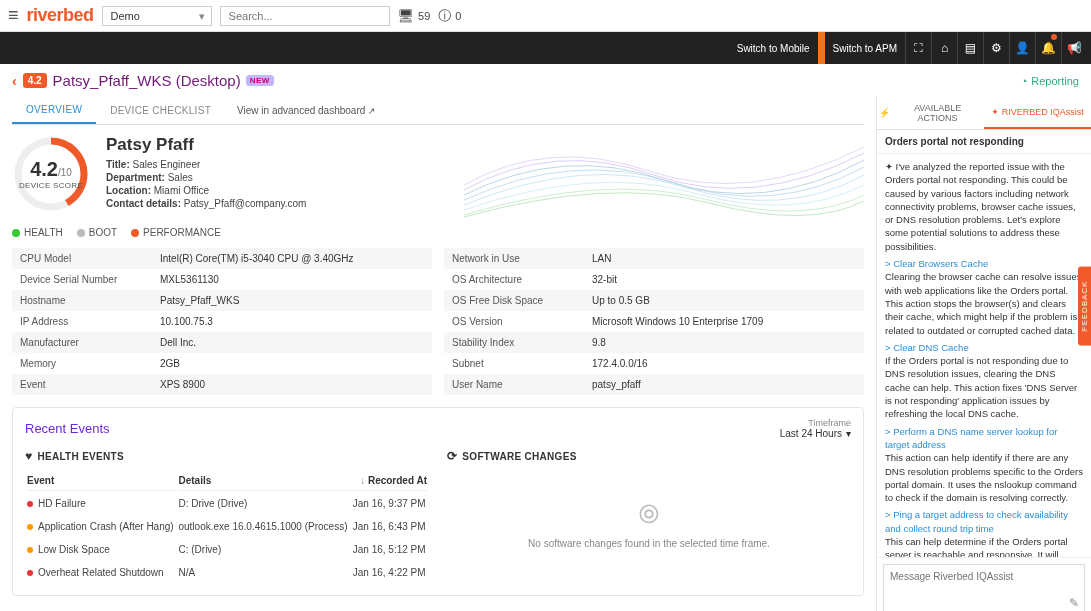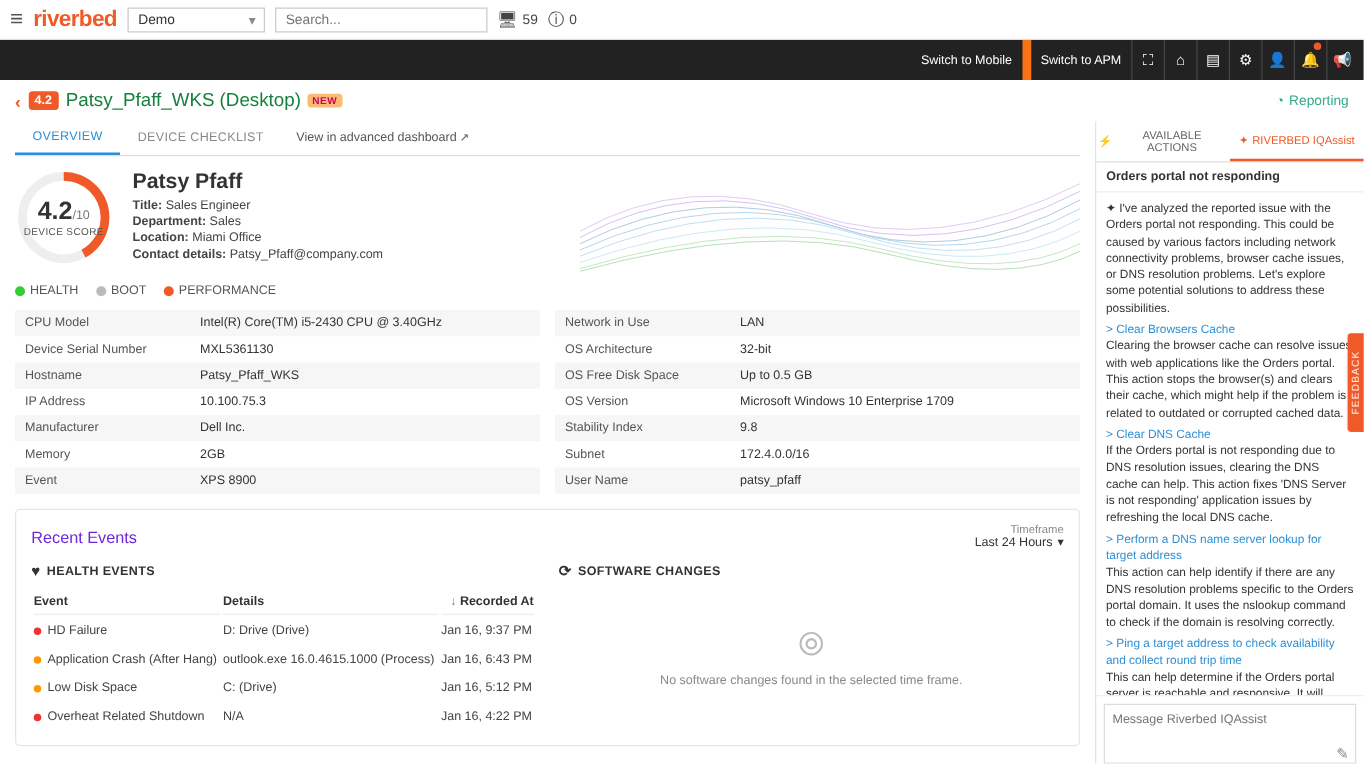--- a/index.html
+++ b/index.html
@@ -16,22 +16,22 @@
 
 .blackbar { background: #222; color: #fff; display: flex; justify-content: flex-end; align-items: center; height: 32px; padding: 0 4px; gap: 0; font-size: 10px; }
 .blackbar .link { padding: 0 8px; border-left: 7px solid #f97316; height: 100%; display: flex; align-items: center; cursor: pointer; }
 .blackbar .link:first-child { border-left: none; }
 .blackbar .iconbtn { width: 26px; display: flex; justify-content: center; align-items: center; border-left: 1px solid #444; height: 100%; cursor: pointer; font-size: 12px; position: relative; }
 .bell-dot { position: absolute; top: 2px; right: 4px; width: 6px; height: 6px; background: #f05a28; border-radius: 50%; }
 
 .crumbrow { display: flex; align-items: center; padding: 8px 12px; }
 .back { color: #f05a28; font-size: 14px; margin-right: 6px; cursor: pointer; font-weight: bold; }
 .score-badge { background: #f05a28; color: #fff; font-size: 10px; padding: 2px 5px; border-radius: 3px; margin-right: 6px; font-weight: 600; }
-.pagetitle { font-size: 15px; color: #15803d; }
-.new-badge { background: #fdba74; color: #c06; font-size: 8px; padding: 1px 4px; border-radius: 3px; margin-left: 5px; font-weight: 700; letter-spacing: 0.5px; }
+.pagetitle { font-size: 15px; color: #701a75; }
+.new-badge { background: #c4b5fd; color: #c06; font-size: 8px; padding: 1px 4px; border-radius: 3px; margin-left: 5px; font-weight: 700; letter-spacing: 0.5px; }
 .reporting { margin-left: auto; color: #3a8; font-size: 11px; display: flex; align-items: center; gap: 4px; cursor: pointer; }
 
 .main { display: flex; height: calc(611px - 32px - 22px - 34px); }
 .left { flex: 1; padding: 0 12px 12px 12px; overflow: hidden; }
 .right { width: 215px; border-left: 1px solid #e5e5e5; display: flex; flex-direction: column; }
 
 .tabs { display: flex; border-bottom: 1px solid #e0e0e0; align-items: center; }
 .tab { padding: 7px 14px; font-size: 10px; color: #888; cursor: pointer; letter-spacing: 0.3px; }
 .tab.active { color: #2c8fd6; border-bottom: 2px solid #2c8fd6; }
 .advlink { margin-left: 12px; font-size: 10px; color: #555; cursor: pointer; }
@@ -189,21 +189,21 @@
       <div class="pill">
           <span class="dot orange"></span>
           <span>PERFORMANCE</span>
         </div>
     </div>
 
     <div class="specs">
       <div class="spec-col" id="specL">
           <div class="spec-row">
             <div class="spec-k">CPU Model</div>
-            <div class="spec-v">Intel(R) Core(TM) i5-2430 CPU @ 3.40GHz</div>
+            <div class="spec-v">Intel(R) Core(TM) i5-3040 CPU @ 3.40GHz</div>
           </div>
           <div class="spec-row">
             <div class="spec-k">Device Serial Number</div>
             <div class="spec-v">MXL5361130</div>
           </div>
           <div class="spec-row">
             <div class="spec-k">Hostname</div>
             <div class="spec-v">Patsy_Pfaff_WKS</div>
           </div>
           <div class="spec-row">

